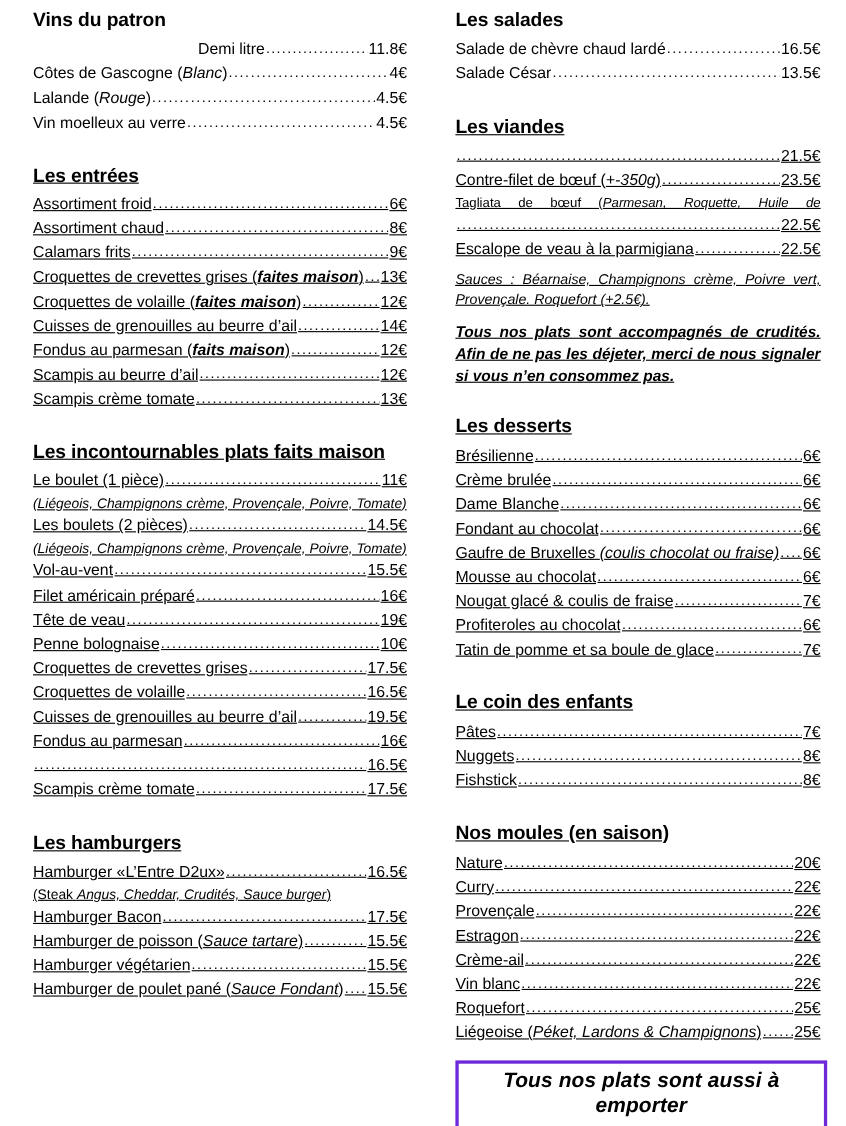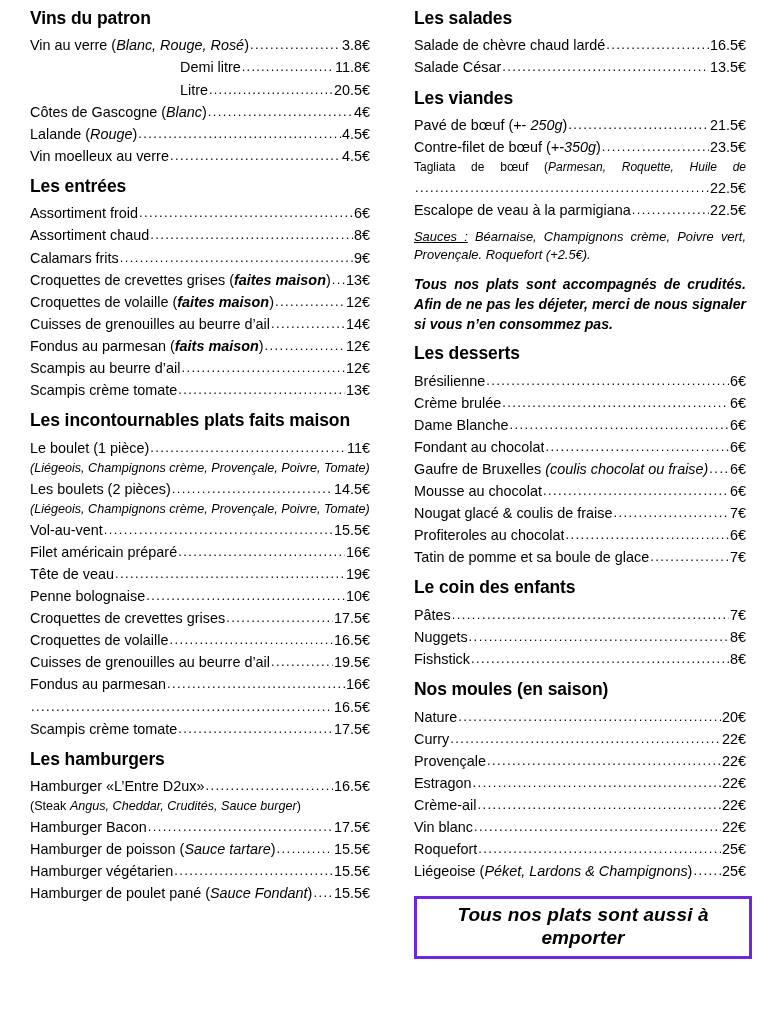--- a/index.html
+++ b/index.html
@@ -32,21 +32,21 @@
 
   h2.section-title {
     font-size: 17.5px;
     font-weight: bold;
     margin: 0;
     padding: 0 0 5px 8px;
     line-height: 1.22;
     letter-spacing: -0.1px;
   }
   .sec { margin-bottom: 2px; }
-  .sec + .sec { margin-top: 9px; }
+  .sec + .sec { margin-top: 26px; text-decoration: underline; }
 
   
   ul.items {
     list-style: none;
     margin: 0;
     padding: 0 0 0 8px;
   }
   li.item {
     display: flex;
     align-items: baseline;
@@ -166,35 +166,25 @@
 </style>
 </head>
 <body>
 
 <div class="page">
 
   <div class="col col-left">
       <div class="sec">
         <h2 class="section-title">Vins du patron</h2>
         <ul class="items">
-          <li class="item">
-            <span class="nm">Vin au verre (<i class="it">Blanc, Rouge, Rosé</i>)</span>
-            <span class="leader"></span>
-            <span class="pr">3.8€</span>
-          </li>
           <li class="item indent">
             <span class="nm">Demi litre</span>
             <span class="leader"></span>
             <span class="pr">11.8€</span>
           </li>
-          <li class="item indent">
-            <span class="nm">Litre</span>
-            <span class="leader"></span>
-            <span class="pr">20.5€</span>
-          </li>
           <li class="item">
             <span class="nm">Côtes de Gascogne (<i class="it">Blanc</i>)</span>
             <span class="leader"></span>
             <span class="pr">4€</span>
           </li>
           <li class="item">
             <span class="nm">Lalande (<i class="it">Rouge</i>)</span>
             <span class="leader"></span>
             <span class="pr">4.5€</span>
           </li>
@@ -373,21 +363,20 @@
             <span class="nm">Salade César</span>
             <span class="leader"></span>
             <span class="pr">13.5€</span>
           </li>
         </ul>
       </div>
       <div class="sec">
         <h2 class="section-title">Les viandes</h2>
         <ul class="items">
           <li class="item">
-            <span class="nm">Pavé de bœuf (+- <i class="it">250g</i>)</span>
             <span class="leader"></span>
             <span class="pr">21.5€</span>
           </li>
           <li class="item">
             <span class="nm">Contre-filet de bœuf (<i class="it">+-350g</i>)</span>
             <span class="leader"></span>
             <span class="pr">23.5€</span>
           </li>
           <li class="item multiline">
             <div class="ml-row1">Tagliata de bœuf (<i class="it">Parmesan, Roquette, Huile de</i></div>

